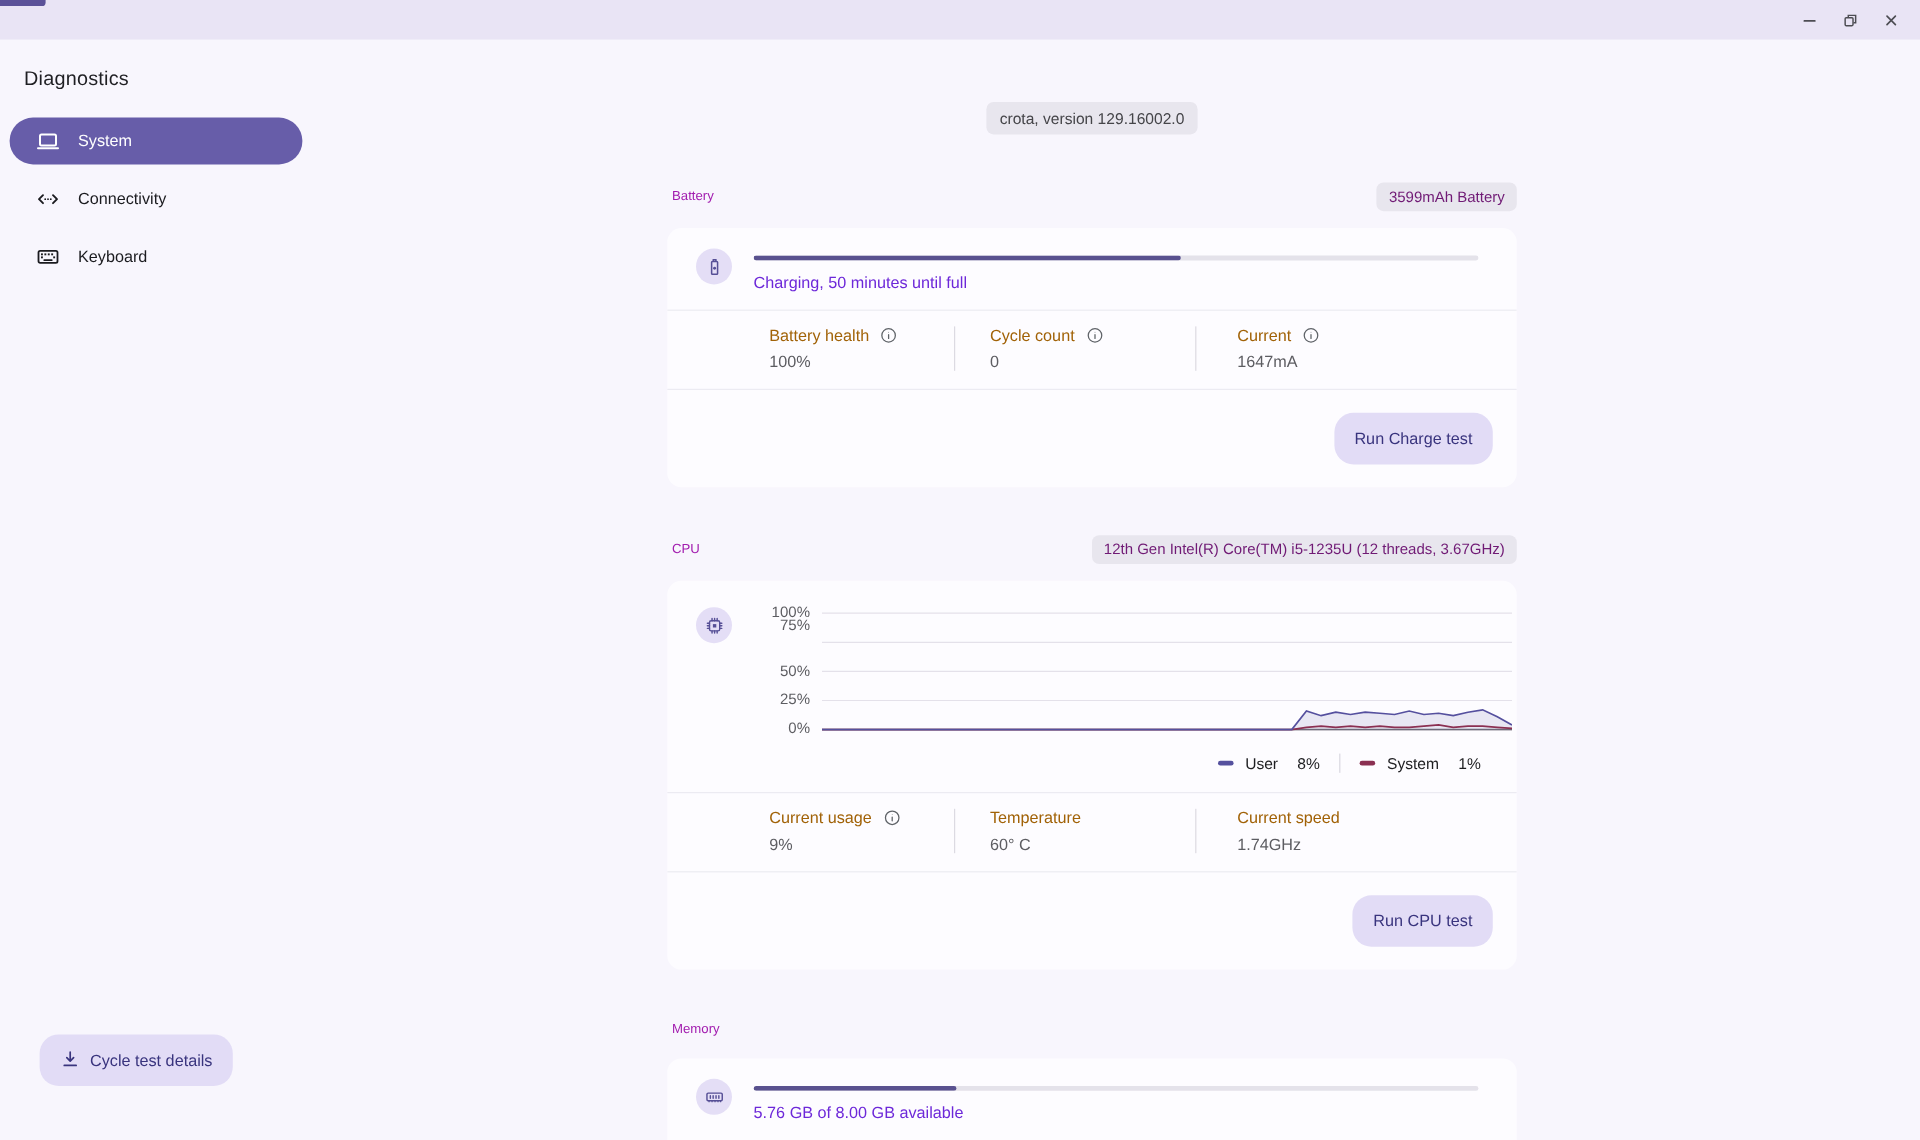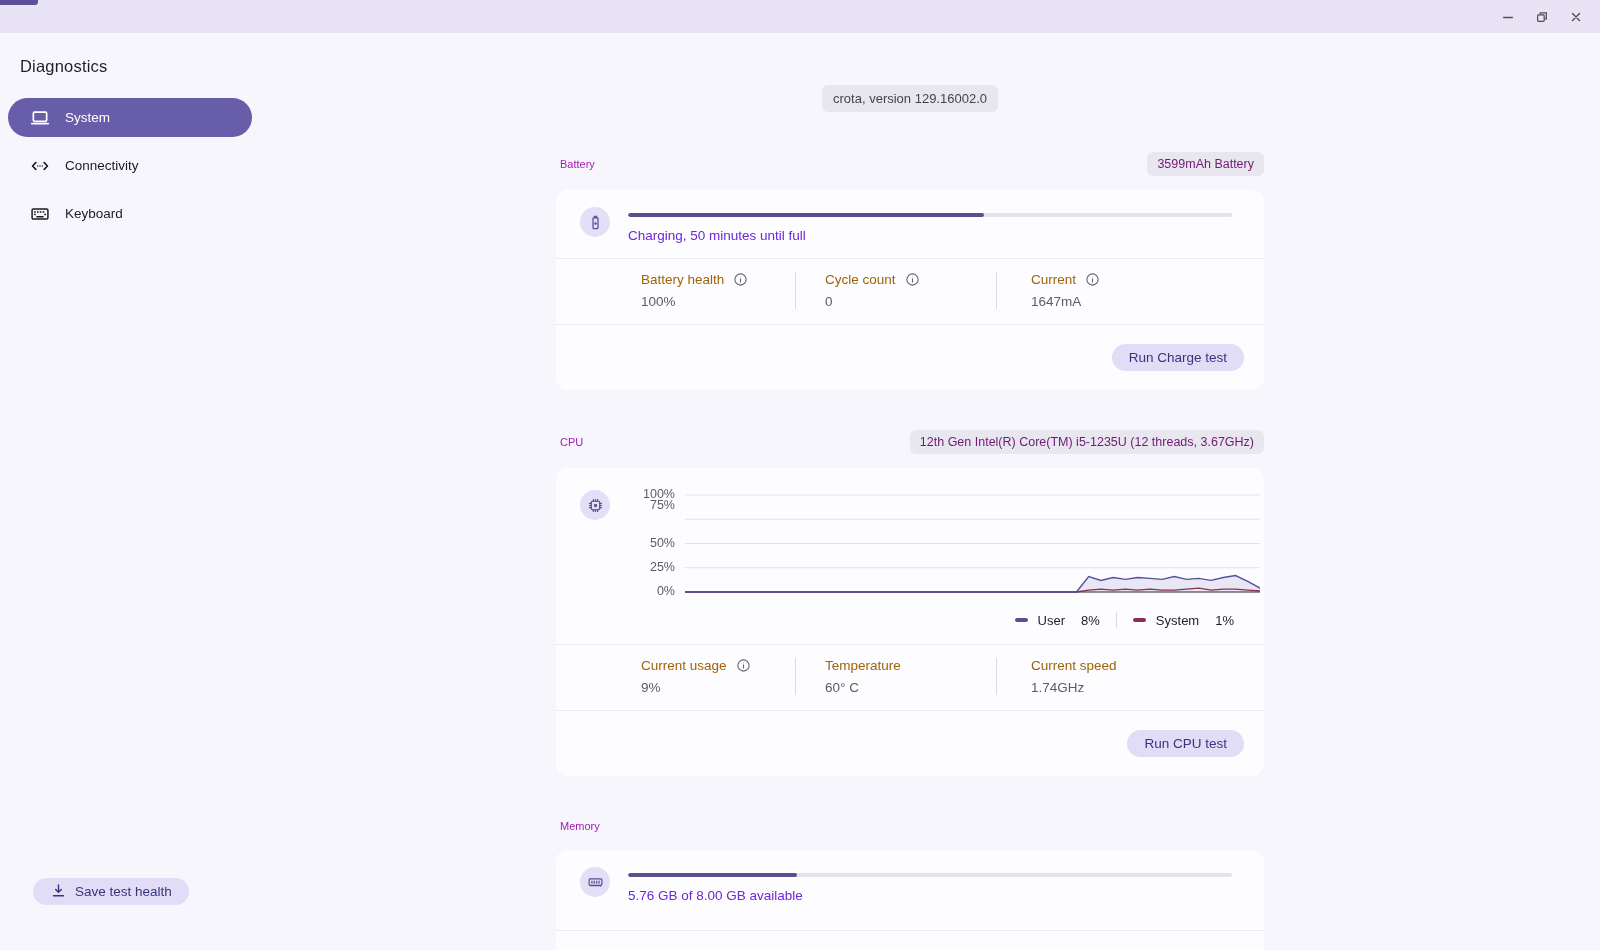--- a/index.html
+++ b/index.html
@@ -24,21 +24,21 @@
   .nav-item { display: flex; align-items: center; gap: 15px; height: 39px; margin: 9px 8px; padding: 0 10px 0 22px; border-radius: 20px; font-size: 13.5px; font-weight: 500; color: #1b1b1f; cursor: pointer; }
   .nav-item.selected { background: #675da9; color: #fff; }
   .nav-item .icon { display: flex; width: 20px; justify-content: center; }
 
   main { flex: 1; }
   .column { width: 708px; margin-left: 296px; }
 
   
   .version-badge { display: table; margin: 52px auto 0; background: #e8e6ee; border-radius: 6px; padding: 6px 11px; font-size: 13px; color: #454549; }
   .badge { background: #e8e6ee; border-radius: 6px; padding: 5px 10px; font-size: 12.5px; color: #701a75; white-space: nowrap; }
-  .tonal-btn { display: inline-flex; align-items: center; gap: 8px; height: 27px; padding: 0 17px; border: none; border-radius: 16px; background: #e2dcf6; color: #39347e; font-size: 13.5px; font-weight: 500; font-family: inherit; cursor: pointer; }
+  .tonal-btn { display: inline-flex; align-items: center; gap: 8px; height: 43px; padding: 0 17px; border: none; border-radius: 16px; background: #e2dcf6; color: #39347e; font-size: 13.5px; font-weight: 500; font-family: inherit; cursor: pointer; }
   .save-btn { position: absolute; left: 33px; bottom: 45px; }
 
   
   .sec-head { display: flex; justify-content: space-between; align-items: center; margin-top: 40px; }
   .sec-title { font-size: 11px; font-weight: 500; color: #a21caf; margin: 4px; }
   .card { background: #fdfcff; border-radius: 12px; margin-top: 14px; overflow: hidden; }
   .divider { height: 1px; background: #ecebf2; }
 
   .gauge-row { display: flex; align-items: flex-start; gap: 18px; padding: 17px 32px 15px 24px; }
   .gauge-row.mem { padding-bottom: 27px; }
@@ -145,21 +145,21 @@
       </div>
     </nav>
 
     <button class="tonal-btn save-btn">
       <span class="icon">
         <svg width="17" height="17" viewBox="0 0 24 24" fill="none" stroke="currentColor" stroke-width="2" stroke-linecap="round" stroke-linejoin="round">
             <path d="M12 4v10M8 10.5l4 4 4-4"></path>
             <path d="M5 19.5h14"></path>
           </svg>
       </span>
-      <span>Save test health</span>
+      <span>Cycle test details</span>
     </button>
   </aside>
 
   <main>
     <div class="column">
 
       <div class="version-badge">crota, version 129.16002.0</div>
 
       <section>
         <div class="sec-head">

